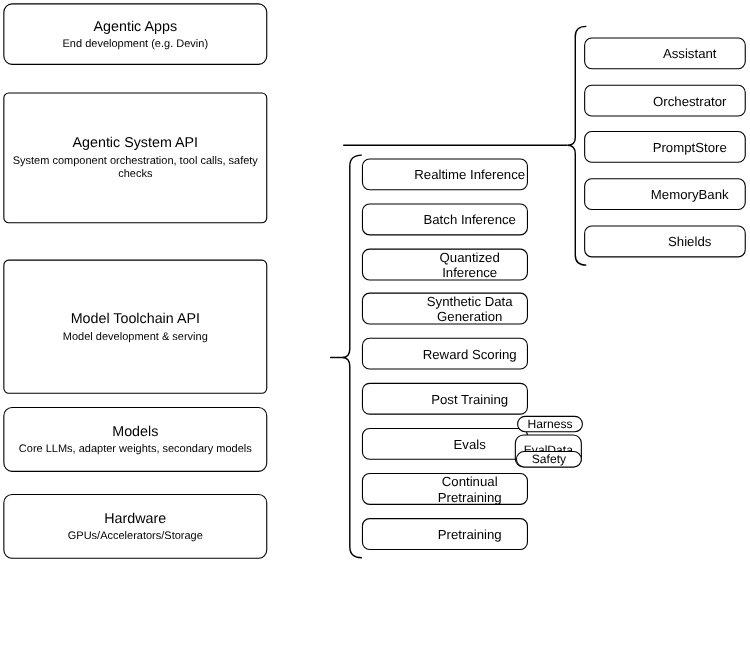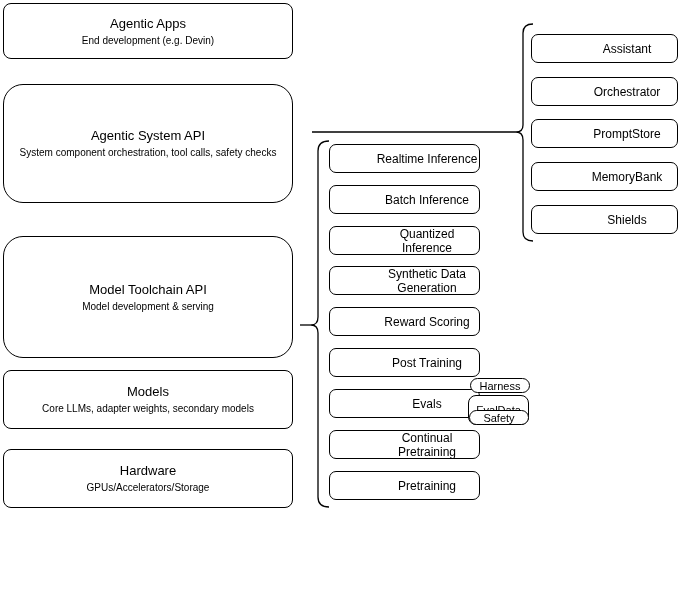--- a/index.html
+++ b/index.html
@@ -6,32 +6,32 @@
   .canvas{
     position:relative;width:682px;height:591px;background:#ffffff;
     font-family:"Liberation Sans",sans-serif;color:#000;overflow:hidden;
   }
   svg.connectors{position:absolute;left:0;top:0;z-index:0;}
   .box{
     position:absolute;background:#ffffff;border:1.3px solid #000;
     box-sizing:border-box;display:flex;flex-direction:column;
     align-items:center;justify-content:center;text-align:center;z-index:1;padding-left:45px;
   }
-  .lbox{left:3px;width:290px;gap:3px;padding:0 6px;}
+  .lbox{left:3px;width:240px;gap:3px;padding:0 6px;}
   .ltitle{font-size:13px;line-height:16px;white-space:nowrap;}
   .lsub{font-size:10px;line-height:12px;}
   .mbox{left:329px;width:151px;height:29px;border-radius:7px;font-size:12px;}
   .rbox{left:531px;width:147px;height:29px;border-radius:7px;font-size:12px;}
   .pill{
     position:absolute;background:#ffffff;border:1.2px solid #000;border-radius:8px;
     font-size:11px;display:flex;align-items:center;justify-content:center;
     box-sizing:border-box;z-index:3;
   }
   .r8{border-radius:8px;}
-  .r20{border-radius:20px;}
+  .r20{border-radius:5px;}
 </style>
 </head>
 <body>
 
 <div class="canvas">
 
   <svg class="connectors" width="682" height="591" viewBox="0 0 682 591">
 
     <path d="M 312 132 L 516 132" fill="none" stroke="#000" stroke-width="1.3"></path>
 

